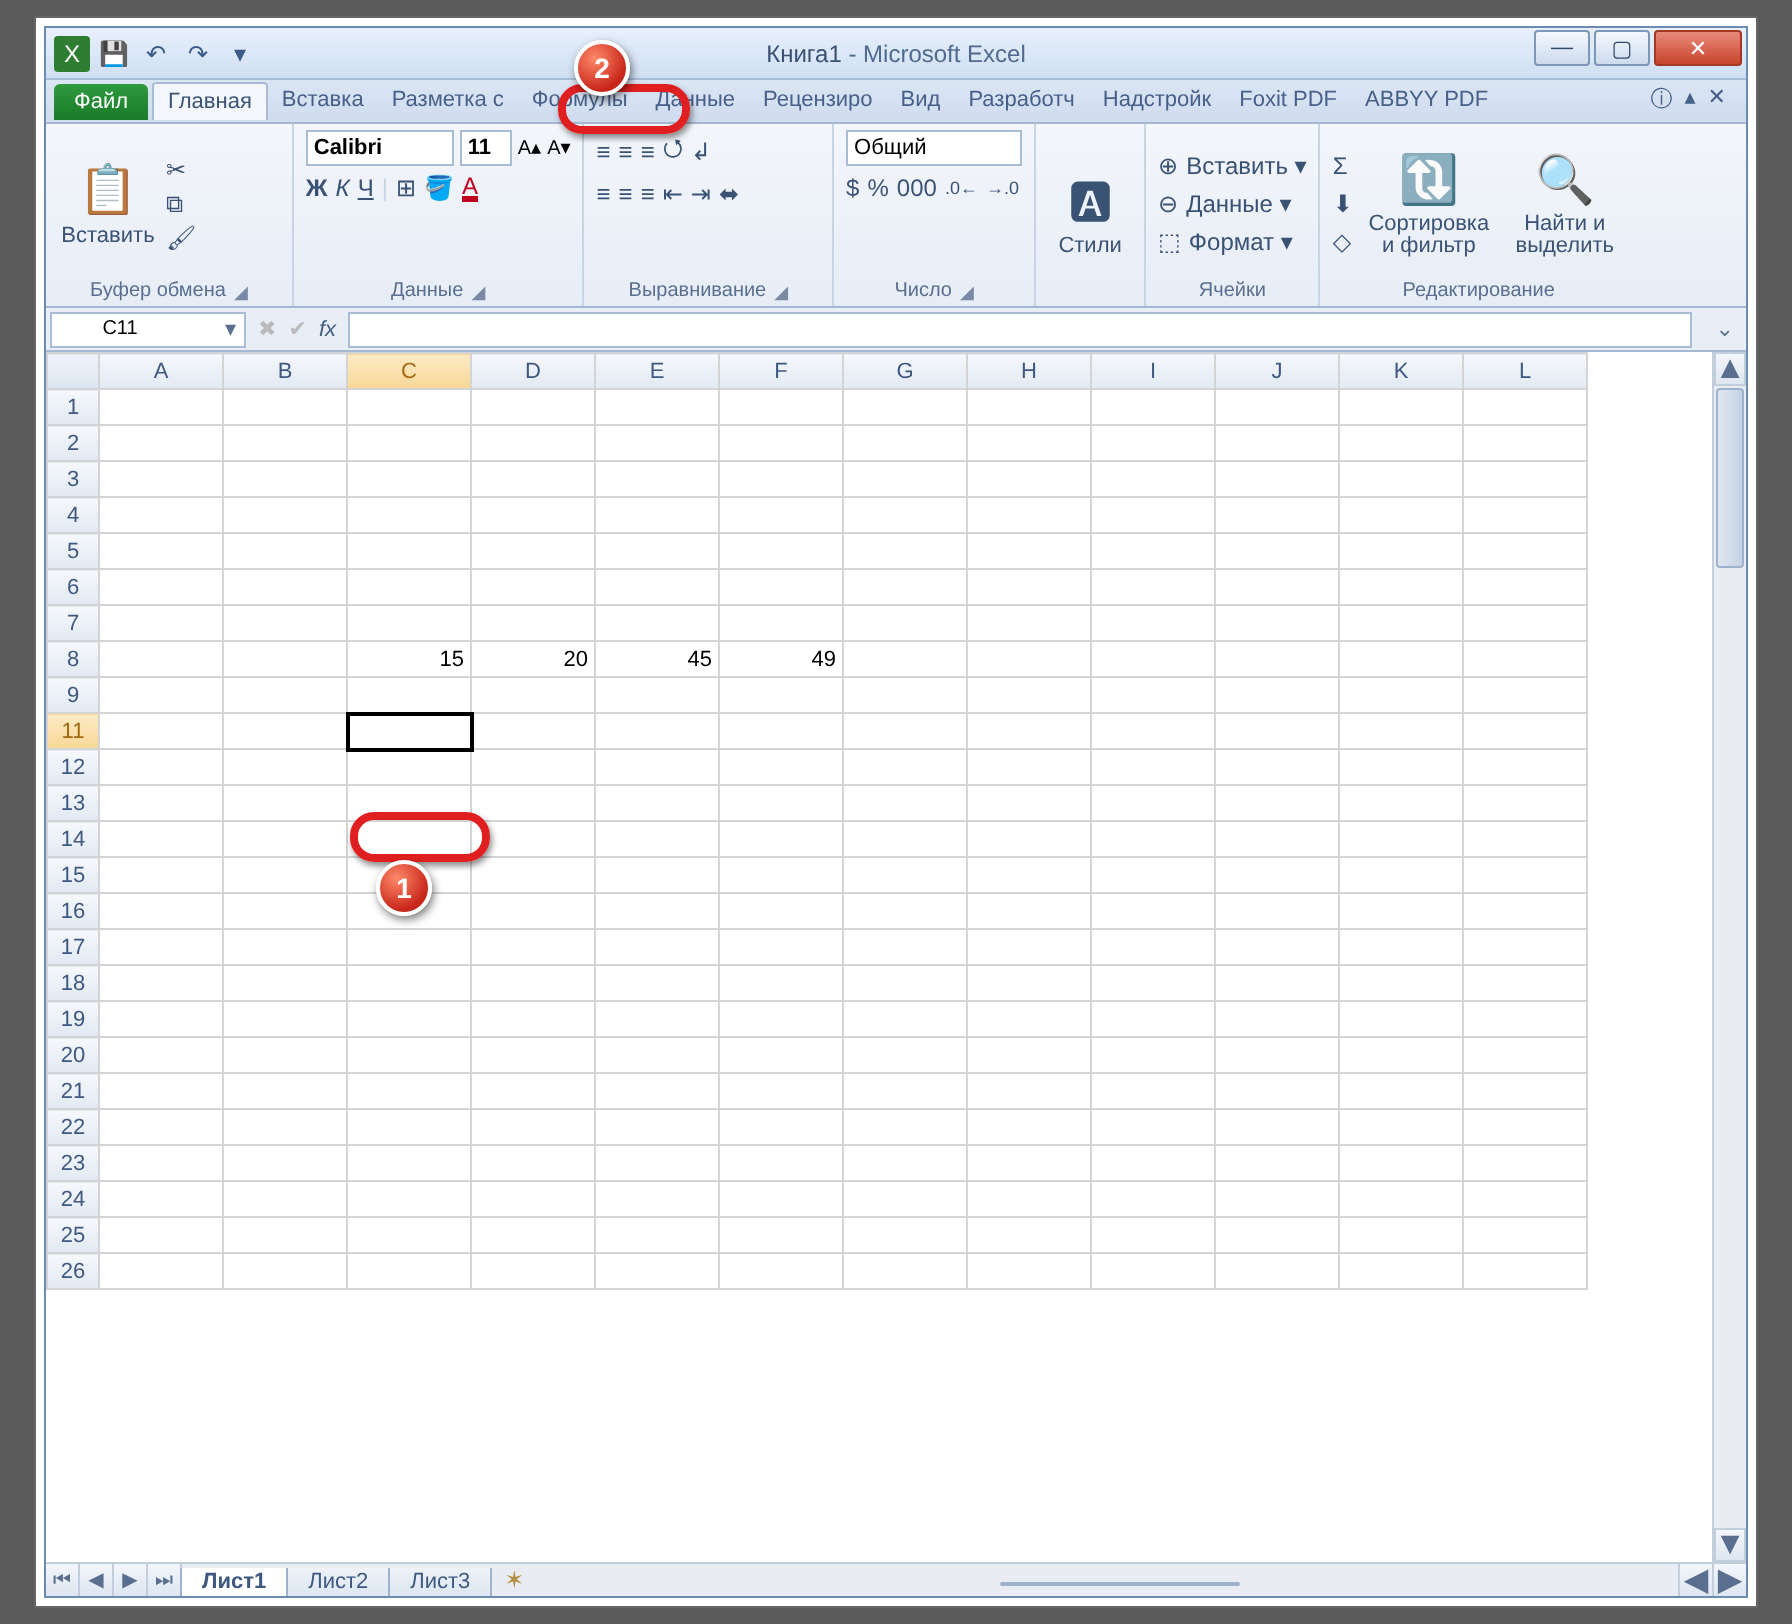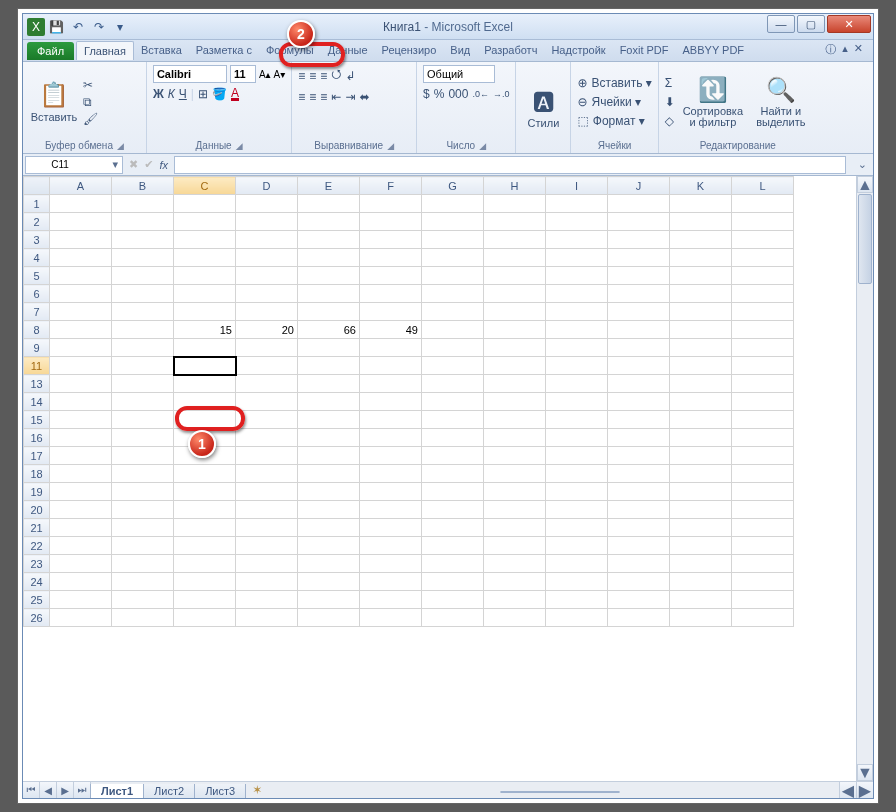--- a/index.html
+++ b/index.html
@@ -204,21 +204,21 @@
         </div>
       </div>
       <div class="g-label">
             <span>Выравнивание</span>
             <span class="launcher">◢</span>
           </div>
     </div>
 
     <div class="r-group">
       <div class="g-body" style="flex-direction:column;gap:4px;">
-        <input style="width: 72px; height: 18px; border: 1px solid rgb(169, 188, 214); font-size: 11px; padding: 0px 3px;" value="Общий">
+        <input style="width: 88px; height: 18px; border: 1px solid rgb(169, 188, 214); font-size: 11px; padding: 0px 3px;" value="Общий">
         <div class="mini-row">
           <span>$</span>
           <span>%</span>
           <span>000</span>
           <span style="font-size:9px">.0←</span>
           <span style="font-size:9px">→.0</span>
         </div>
       </div>
       <div class="g-label">
             <span>Число</span>
@@ -240,21 +240,21 @@
 
     <div class="r-group">
       <div class="g-body">
         <div class="mini-col" style="gap:5px;">
           <div class="mini-row">
                 <span>⊕</span>
                 <span>Вставить ▾</span>
               </div>
           <div class="mini-row">
                 <span>⊖</span>
-                <span>Ячейки ▾</span>
+                <span>Данные ▾</span>
               </div>
           <div class="mini-row">
                 <span>⬚</span>
                 <span>Формат ▾</span>
               </div>
         </div>
       </div>
       <div class="g-label">
             <span>Ячейки</span>
           </div>
@@ -421,21 +421,21 @@
                 <td></td>
                 <td></td>
                 <td></td>
               </tr>
               <tr>
                 <th>8</th>
                 <td></td>
                 <td></td>
                 <td>15</td>
                 <td>20</td>
-                <td>66</td>
+                <td>45</td>
                 <td>49</td>
                 <td></td>
                 <td></td>
                 <td></td>
                 <td></td>
                 <td></td>
                 <td></td>
               </tr>
               <tr>
                 <th>9</th>
@@ -450,20 +450,35 @@
                 <td></td>
                 <td></td>
                 <td></td>
                 <td></td>
               </tr>
               <tr>
                 <th class="hl">11</th>
                 <td></td>
                 <td></td>
                 <td class="sel"></td>
+                <td></td>
+                <td></td>
+                <td></td>
+                <td></td>
+                <td></td>
+                <td></td>
+                <td></td>
+                <td></td>
+                <td></td>
+              </tr>
+              <tr>
+                <th>12</th>
+                <td></td>
+                <td></td>
+                <td></td>
                 <td></td>
                 <td></td>
                 <td></td>
                 <td></td>
                 <td></td>
                 <td></td>
                 <td></td>
                 <td></td>
                 <td></td>
               </tr>

